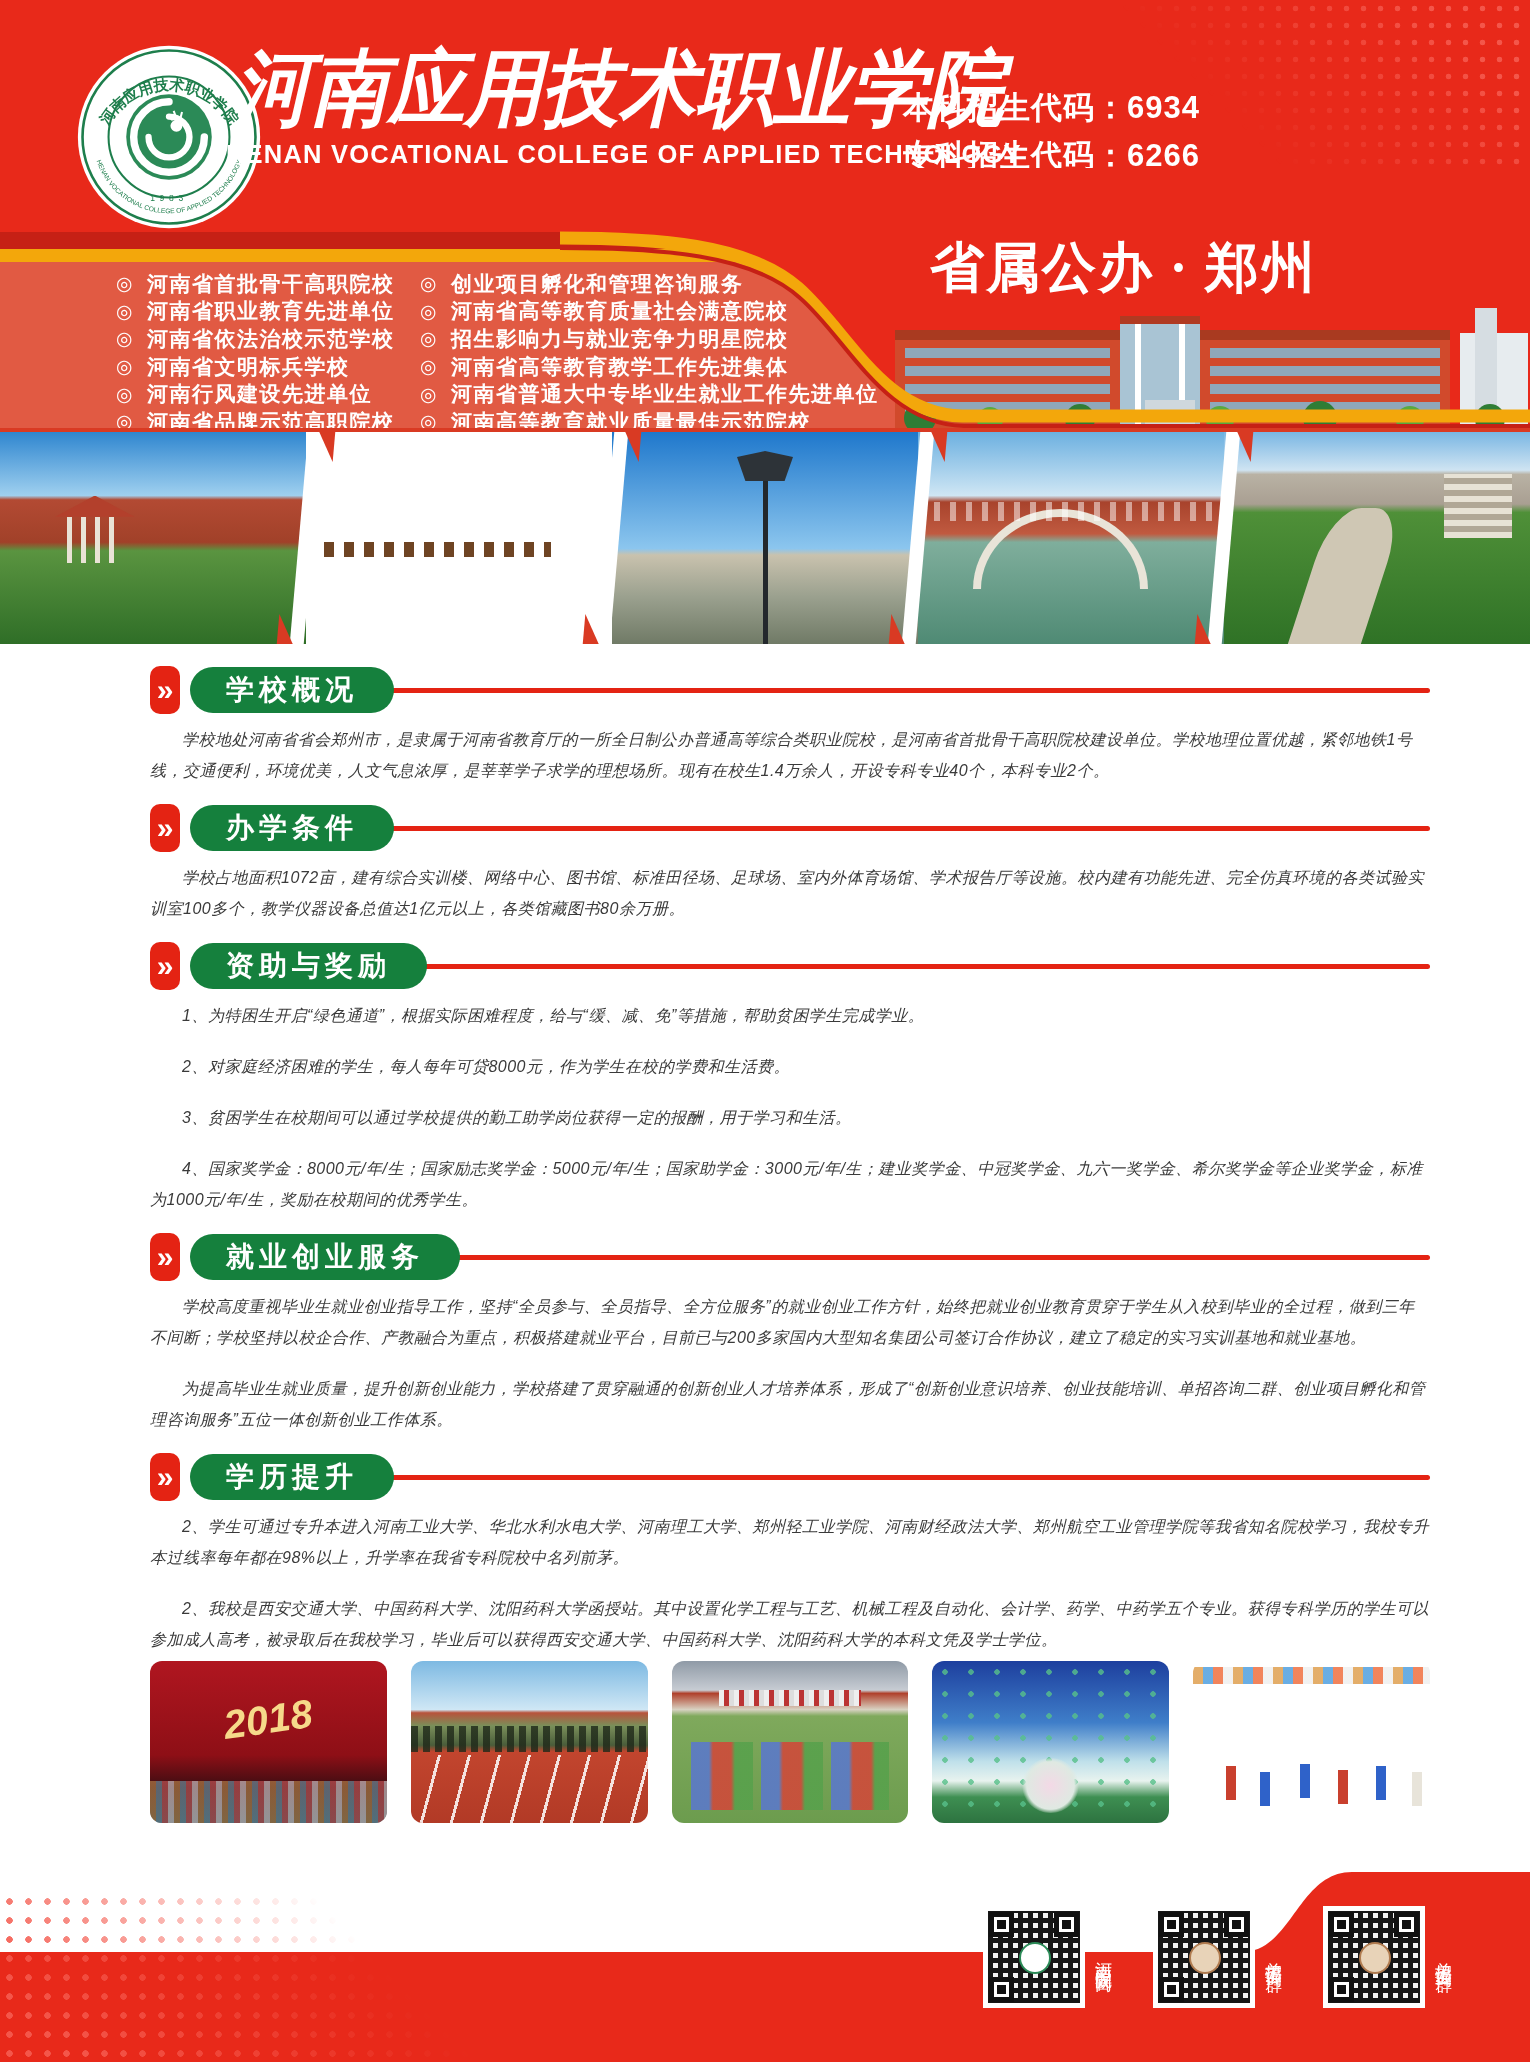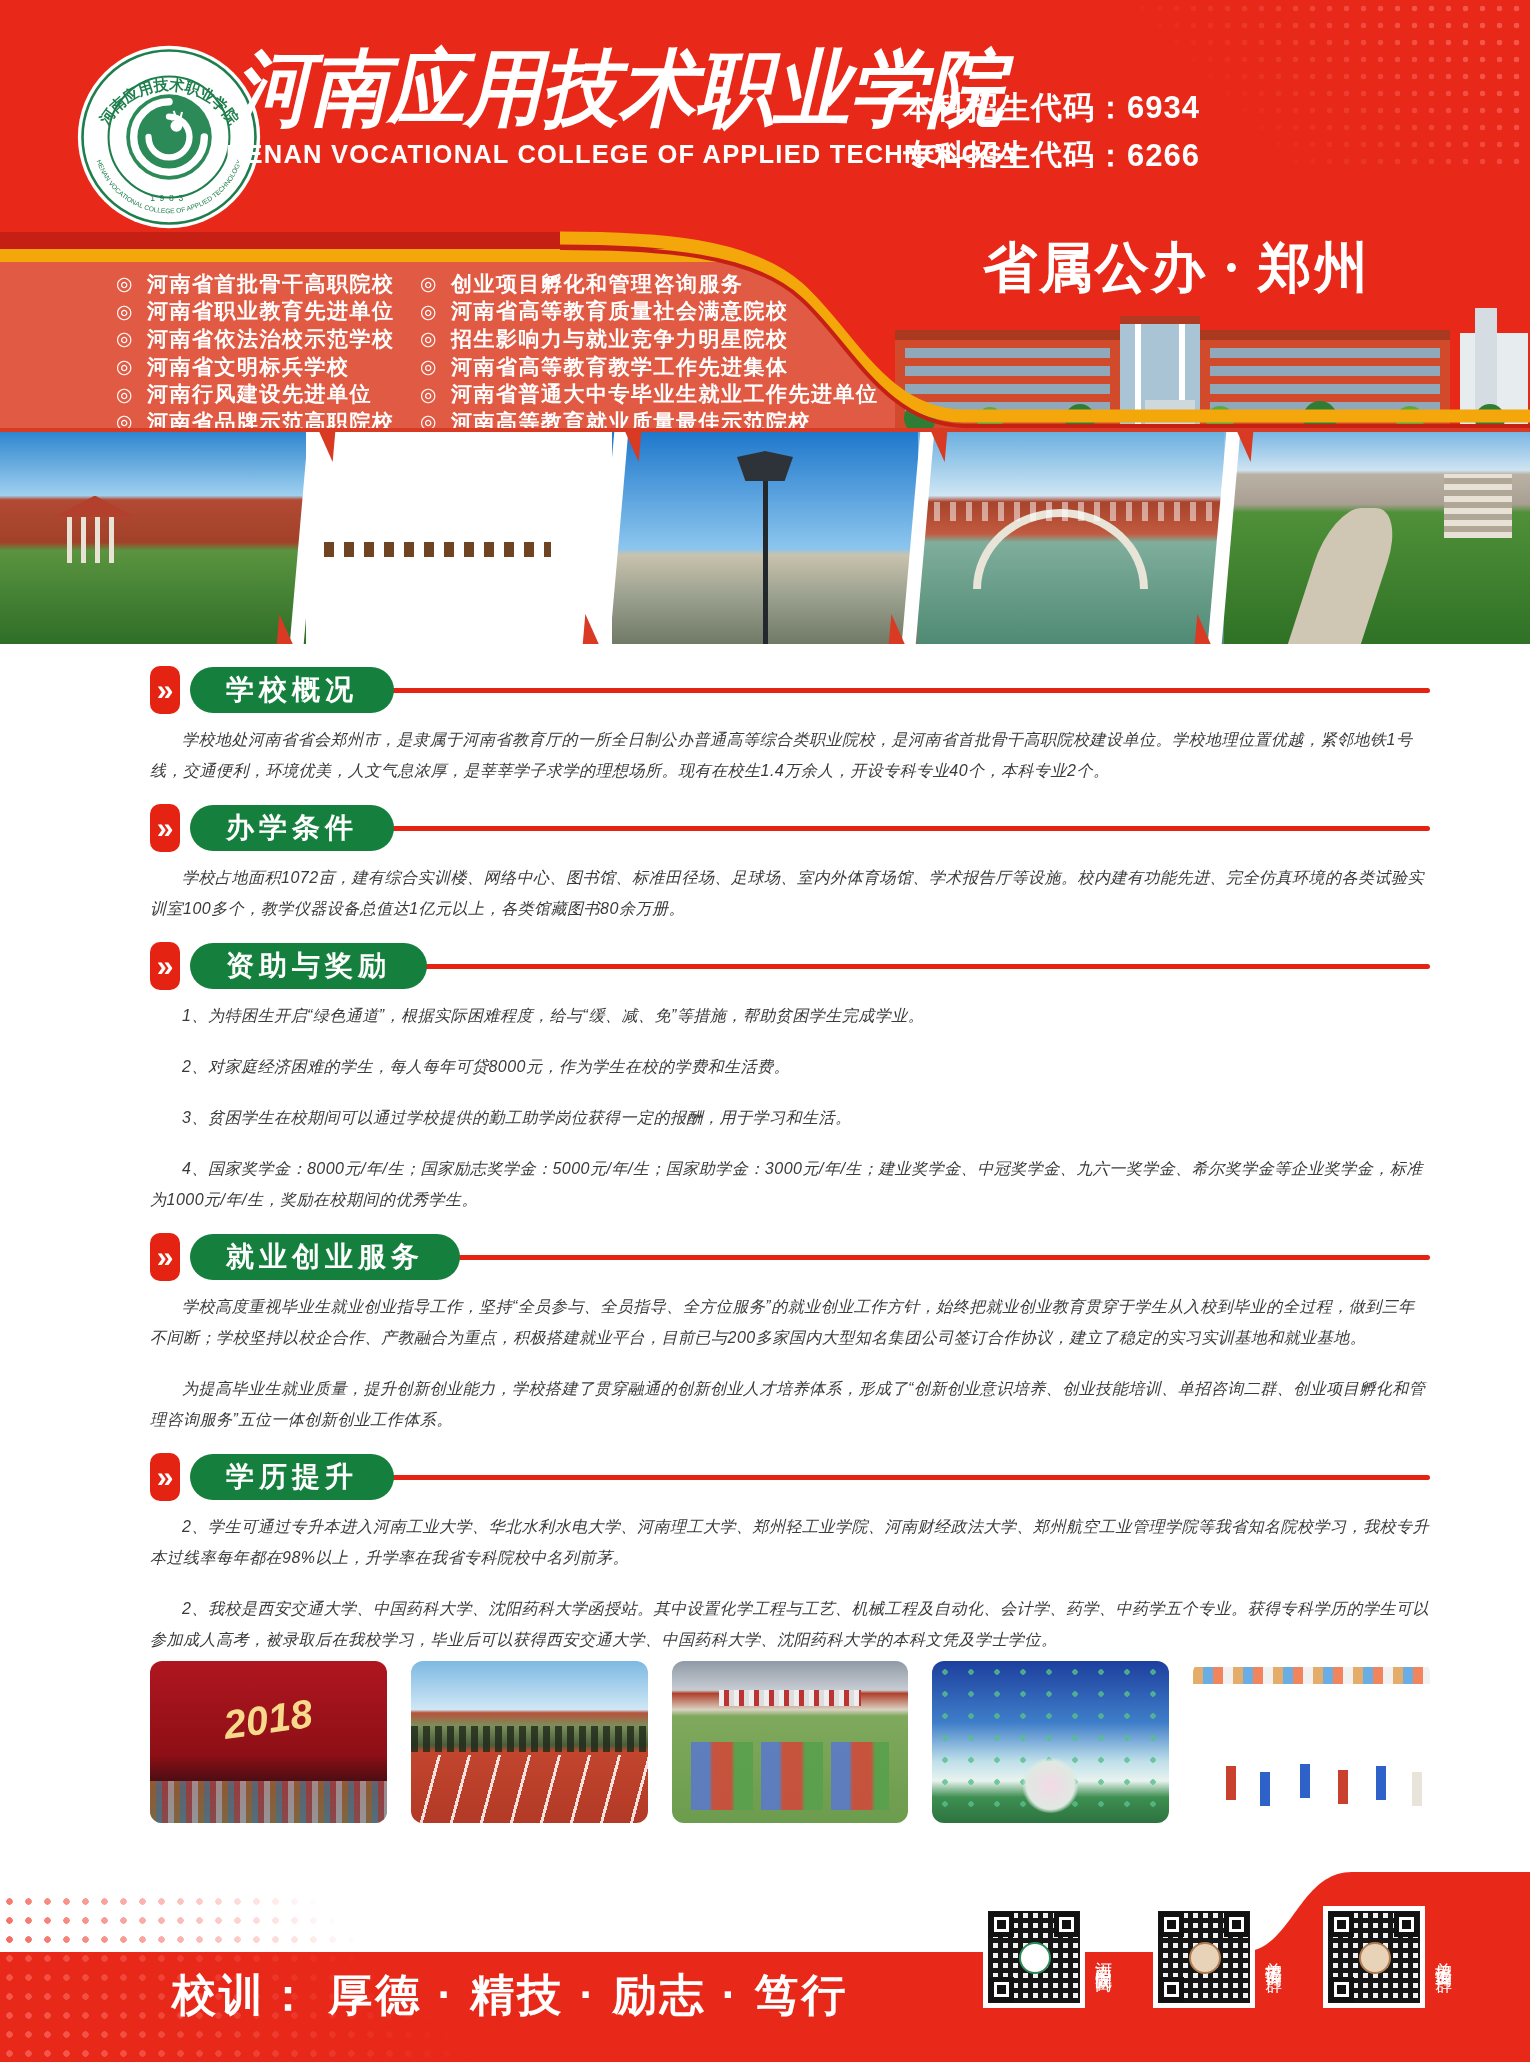--- a/index.html
+++ b/index.html
@@ -27,21 +27,21 @@
     line-height:1.55;white-space:nowrap;letter-spacing:1px;}
 
   .honors{position:absolute;top:270px;display:flex;flex-direction:column;}
   .honors-left{left:116px;}
   .honors-right{left:420px;}
   .honor{height:27.6px;display:flex;align-items:center;color:#fff;font-weight:bold;
     font-size:21px;letter-spacing:1.5px;white-space:nowrap;}
   .honor .bullet{font-size:19px;margin-right:13px;font-weight:normal;}
 
   .hero-art{position:absolute;right:0;top:168px;width:970px;height:260px;}
-  .location{position:absolute;left:930px;top:232px;width:440px;text-align:right;color:#fff;
+  .location{position:absolute;left:930px;top:232px;width:440px;text-align:left;color:#fff;
     font-size:54px;font-weight:bold;letter-spacing:2px;white-space:nowrap;
     font-family:"Liberation Serif","DejaVu Serif",serif;}
 
   
   .strip-top{position:relative;height:212px;display:flex;border-top:4px solid #d93a23;overflow:hidden;}
   .photo{position:relative;flex:1;overflow:hidden;}
   .sep{position:absolute;top:0;bottom:0;width:14px;background:#fff;transform:skewX(-5deg);z-index:5;}
   .sep::before{content:"";position:absolute;right:-13px;top:0;border-style:solid;
     border-width:0 16px 30px 0;border-color:transparent #d93a23 transparent transparent;}
   .sep::after{content:"";position:absolute;left:-13px;bottom:0;border-style:solid;
@@ -359,21 +359,20 @@
     <div class="bphoto b-stad"></div>
     <div class="bphoto b-conf"></div>
     <div class="bphoto b-ball"></div>
   </div>
 
   <div class="footer">
     <svg class="footer-shape" viewBox="0 0 1530 200" preserveAspectRatio="none">
       <path d="M0,90 H1242 C1292,90 1298,10 1352,10 H1530 V200 H0 Z" fill="#e8291a"></path>
     </svg>
     <div class="footer-dots"></div>
-    <div class="motto">校训： 厚德 · 精技 · 励志 · 笃行</div>
     <div class="qr-group">
       <div class="qr-item">
         <div class="qr">
           <div class="qr-grid"></div>
           <div class="fp tl"></div>
           <div class="fp tr"></div>
           <div class="fp bl"></div>
           <div class="qr-center"></div>
         </div>
         <div class="qr-label">河南应院官网</div>

